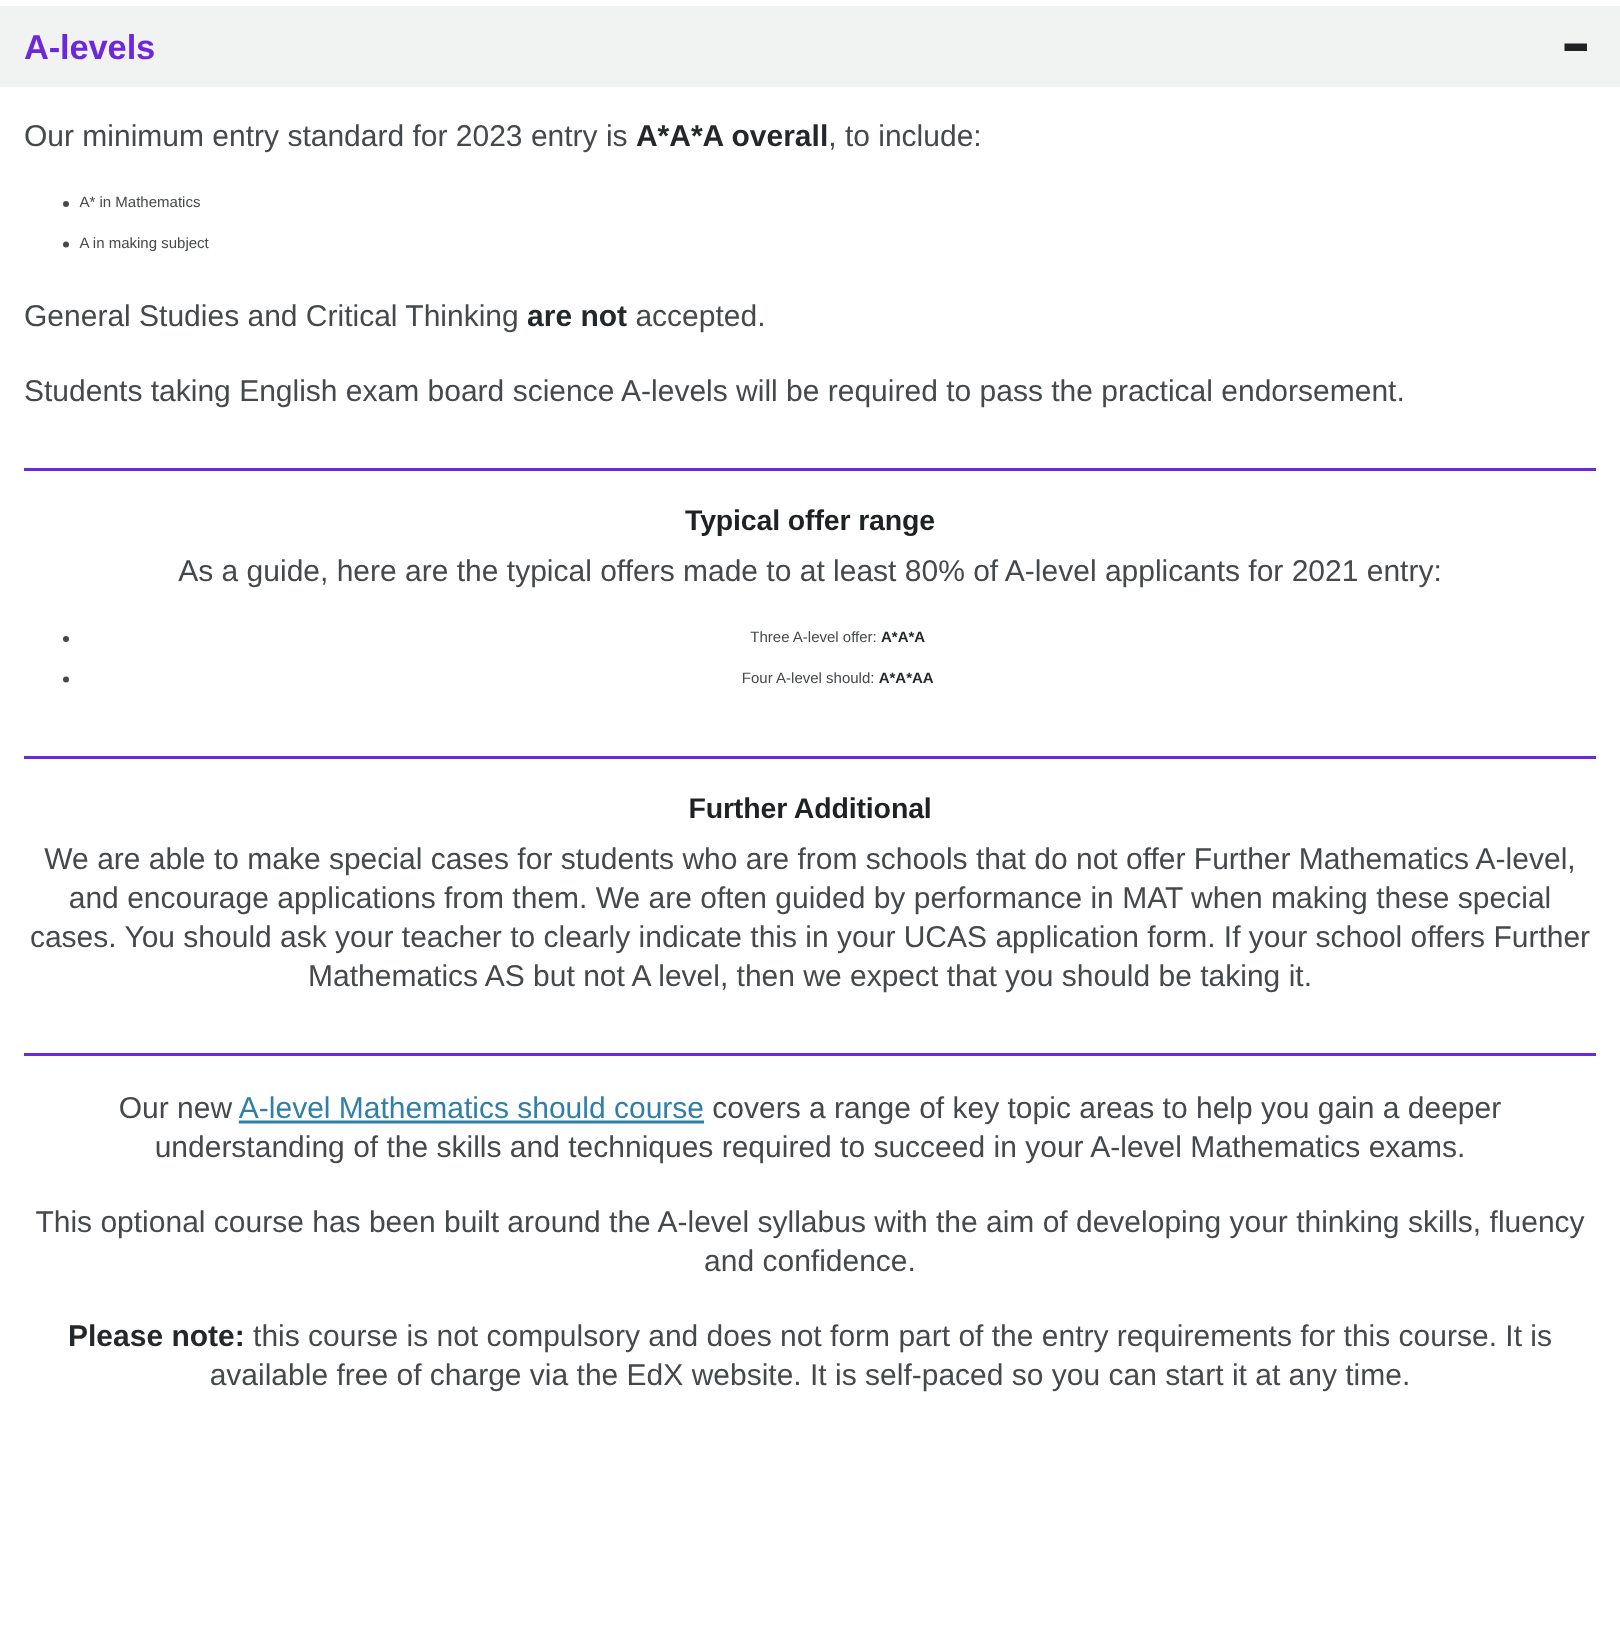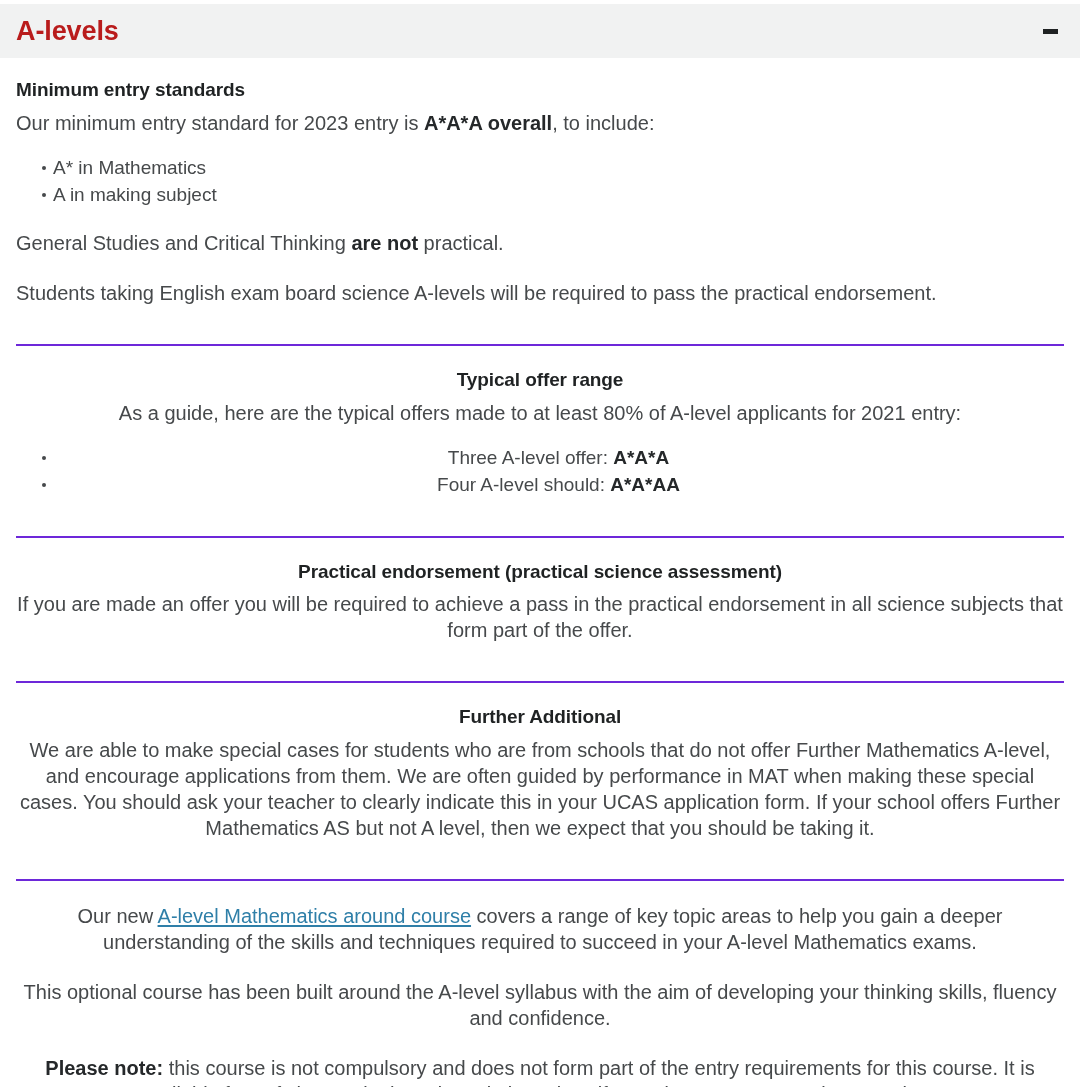--- a/index.html
+++ b/index.html
@@ -28,23 +28,23 @@
     background: #f1f2f2;
     display: flex;
     align-items: center;
     justify-content: space-between;
     padding: 0 17px 0 16px;
     box-sizing: border-box;
     cursor: pointer;
     user-select: none;
   }
   .accordion-title {
-    font-size: 27px;
+    font-size: 23px;
     font-weight: bold;
-    color: #b91c1c;
+    color: #6d28d9;
     letter-spacing: -0.1px;
     line-height: 1;
   }
   .toggle-btn {
     width: 26px;
     height: 26px;
     display: flex;
     align-items: center;
     justify-content: center;
     background: transparent;
@@ -96,21 +96,21 @@
   p.para + p.para {
     margin-top: 24px;
   }
 
   ul.bullets {
     margin: 18px 0 0 0;
     padding-left: 26px;
     list-style: none;
   }
   ul.bullets li {
-    font-size: 19px;
+    font-size: 10px;
     line-height: 27px;
     color: #46494b;
     position: relative;
     padding-left: 11px;
   }
   ul.bullets li::before {
     content: "";
     position: absolute;
     left: 0;
     top: 12px;
@@ -149,62 +149,56 @@
   <div class="accordion-header">
     <span class="accordion-title">A-levels</span>
     <button class="toggle-btn">
       <span class="minus-glyph"></span>
     </button>
   </div>
 
   <div class="accordion-body">
 
     <div class="section first">
-      <h3 class="section-heading">Minimum entry standards</h3>
 
       <p class="para"><span>Our minimum entry standard for 2023 entry is </span><strong class="em">A*A*A overall</strong><span>, to include:</span></p>
 
       <ul class="bullets">
         <li>A* in Mathematics</li>
         <li>A in making subject</li>
       </ul>
 
-      <p class="para"><span>General Studies and Critical Thinking </span><strong class="em">are not</strong><span> practical.</span></p>
+      <p class="para"><span>General Studies and Critical Thinking </span><strong class="em">are not</strong><span> accepted.</span></p>
 
       <p class="para">Students taking English exam board science A-levels will be required to pass the practical endorsement.</p>
       <div class="section-tail"></div>
     </div>
 
     <div class="section">
       <h3 class="section-heading">Typical offer range</h3>
 
       <p class="para">As a guide, here are the typical offers made to at least 80% of A-level applicants for 2021 entry:</p>
 
       <ul class="bullets">
         <li><span>Three A-level offer: </span><strong class="em">A*A*A</strong></li>
         <li><span>Four A-level should: </span><strong class="em">A*A*AA</strong></li>
       </ul>
       <div class="section-tail"></div>
     </div>
 
-    <div class="section">
-      <h3 class="section-heading">Practical endorsement (practical science assessment)</h3>
-      <p class="para">If you are made an offer you will be required to achieve a pass in the practical endorsement in all science subjects that form part of the offer.</p>
-      <div class="section-tail"></div>
-    </div>
 
     <div class="section">
       <h3 class="section-heading">Further Additional</h3>
       <p class="para">We are able to make special cases for students who are from schools that do not offer Further Mathematics A-level, and encourage applications from them. We are often guided by performance in MAT when making these special cases. You should ask your teacher to clearly indicate this in your UCAS application form. If your school offers Further Mathematics AS but not A level, then we expect that you should be taking it.</p>
       <div class="section-tail"></div>
     </div>
 
     <div class="section">
 
-      <p class="para"><span>Our new </span><a class="inline-link" href="#">A-level Mathematics around course</a><span> covers a range of key topic areas to help you gain a deeper understanding of the skills and techniques required to succeed in your A-level Mathematics exams.</span></p>
+      <p class="para"><span>Our new </span><a class="inline-link" href="#">A-level Mathematics should course</a><span> covers a range of key topic areas to help you gain a deeper understanding of the skills and techniques required to succeed in your A-level Mathematics exams.</span></p>
 
       <p class="para">This optional course has been built around the A-level syllabus with the aim of developing your thinking skills, fluency and confidence.</p>
 
       <p class="para"><strong class="em">Please note:</strong><span> this course is not compulsory and does not form part of the entry requirements for this course. It is available free of charge via the EdX website. It is self-paced so you can start it at any time.</span></p>
     </div>
 
   </div>
 </div>
 
 </body></html>

